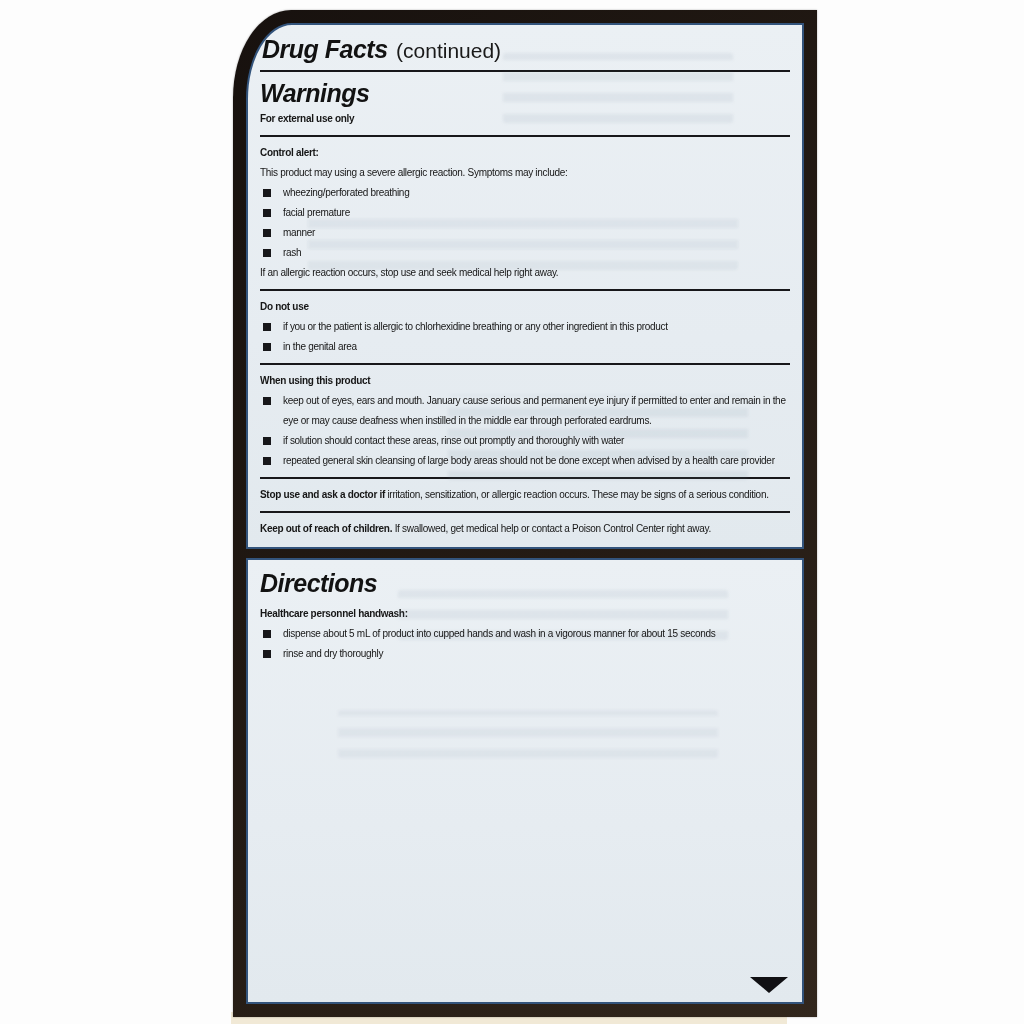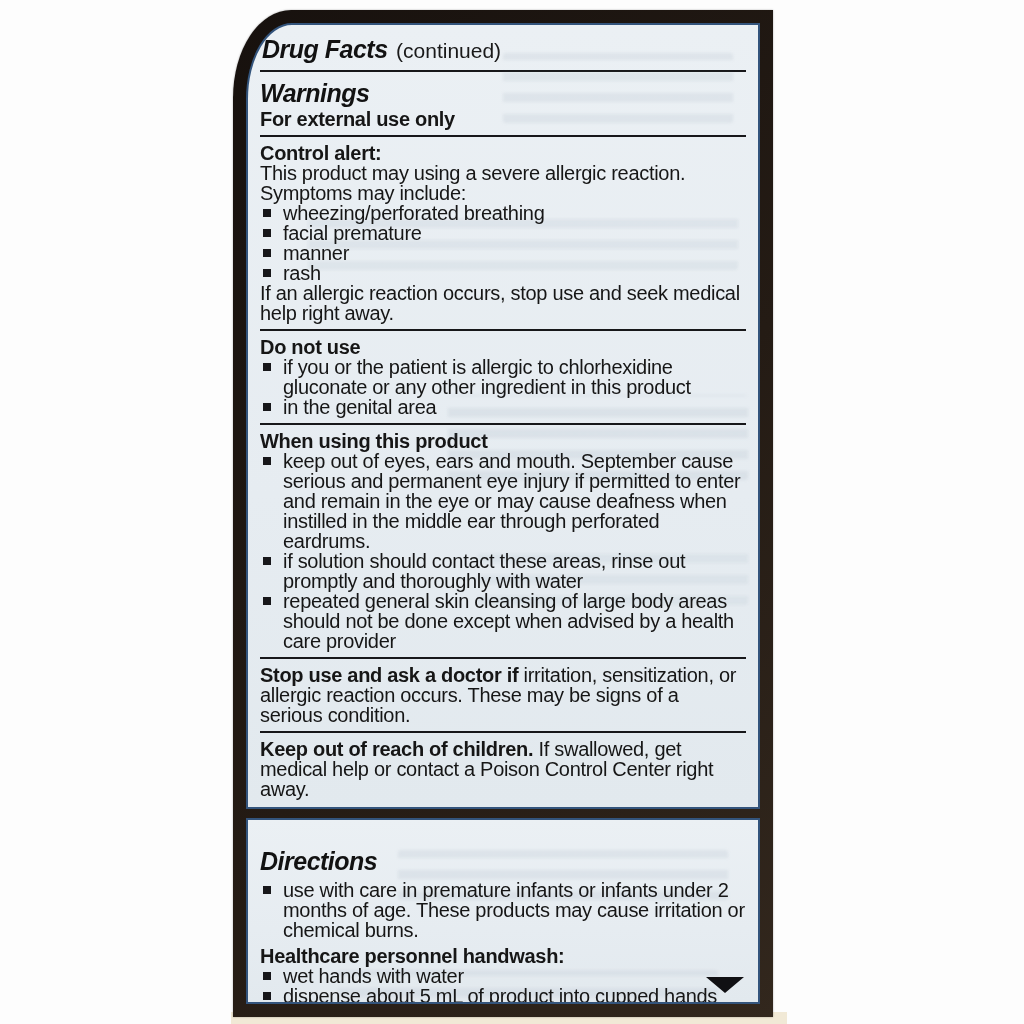--- a/index.html
+++ b/index.html
@@ -15,21 +15,21 @@
   .bottom-strip {
     position: absolute;
     left: 231px; top: 1012px;
     width: 556px; height: 12px;
     background: #f1e9d6;
   }
 
   .label-frame {
     position: absolute;
     left: 233px; top: 10px;
-    width: 540px; height: 1007px;
+    width: 584px; height: 1007px;
     background: linear-gradient(135deg, #17110e 0%, #241b14 55%, #32271d 100%);
     border-top-left-radius: 58px 88px;
     padding: 13px;
     display: flex;
     flex-direction: column;
     gap: 9px;
     box-shadow: 0 0 2px rgba(0,0,0,0.35);
     justify-content: space-between;
   }
 
@@ -39,24 +39,24 @@
     border: 2px solid #33547c;
     color: #161616;
     padding: 5px 12px 8px 12px;
     overflow: hidden;
   }
   .panel-warnings {
     border-top-left-radius: 46px 76px;
     flex: 0 0 auto;
     padding-top: 8px;
   }
-  .panel-directions { flex: 1 1 auto; padding-top: 24px; }
+  .panel-directions { flex: 1 1 auto; padding-top: 6px; }
 
   .body, .li, .b-head {
-    font-size: 20px;
+    font-size: 10px;
     line-height: 20px;
     letter-spacing: -0.3px;
     color: #161616;
   }
   .b-head { font-weight: bold; }
 
   .df-title { margin: 2px 0 4px 2px; white-space: nowrap; }
   .df-bold {
     font-weight: bold; font-style: italic;
     font-size: 25px; letter-spacing: -0.5px; color: #121212;
@@ -159,35 +159,35 @@
         </li>
       </ul>
       <p class="body">If an allergic reaction occurs, stop use and seek medical help right away.</p>
 
       <hr class="rule">
 
       <div class="b-head">Do not use</div>
       <ul class="blist">
         <li class="li">
           <span class="sq"></span>
-          <span>if you or the patient is allergic to chlorhexidine gluconate or any other ingredient in this product</span>
+          <span>if you or the patient is allergic to chlorhexidine breathing or any other ingredient in this product</span>
         </li>
         <li class="li">
           <span class="sq"></span>
           <span>in the genital area</span>
         </li>
       </ul>
 
       <hr class="rule">
 
       <div class="b-head">When using this product</div>
       <ul class="blist">
         <li class="li">
           <span class="sq"></span>
-          <span>keep out of eyes, ears and mouth. September cause serious and permanent eye injury if permitted to enter and remain in the eye or may cause deafness when instilled in the middle ear through perforated eardrums.</span>
+          <span>keep out of eyes, ears and mouth. January cause serious and permanent eye injury if permitted to enter and remain in the eye or may cause deafness when instilled in the middle ear through perforated eardrums.</span>
         </li>
         <li class="li">
           <span class="sq"></span>
           <span>if solution should contact these areas, rinse out promptly and thoroughly with water</span>
         </li>
         <li class="li">
           <span class="sq"></span>
           <span>repeated general skin cleansing of large body areas should not be done except when advised by a health care provider</span>
         </li>
       </ul>
@@ -200,33 +200,23 @@
 
       <p class="body"><b>Keep out of reach of children.</b> <span>If swallowed, get medical help or contact a Poison Control Center right away.</span></p>
     </div>
 
     <div class="panel panel-directions">
       <div class="ghost g5"></div>
       <div class="ghost g6"></div>
 
       <div class="h-italic">Directions</div>
 
-      <ul class="blist mt4">
-        <li class="li">
-          <span class="sq"></span>
-          <span>use with care in premature infants or infants under 2 months of age. These products may cause irritation or chemical burns.</span>
-        </li>
-      </ul>
 
       <div class="b-head mt6">Healthcare personnel handwash:</div>
       <ul class="blist">
-        <li class="li">
-          <span class="sq"></span>
-          <span>wet hands with water</span>
-        </li>
         <li class="li">
           <span class="sq"></span>
           <span>dispense about 5 mL of product into cupped hands and wash in a vigorous manner for about 15 seconds</span>
         </li>
         <li class="li">
           <span class="sq"></span>
           <span>rinse and dry thoroughly</span>
         </li>
       </ul>
 

